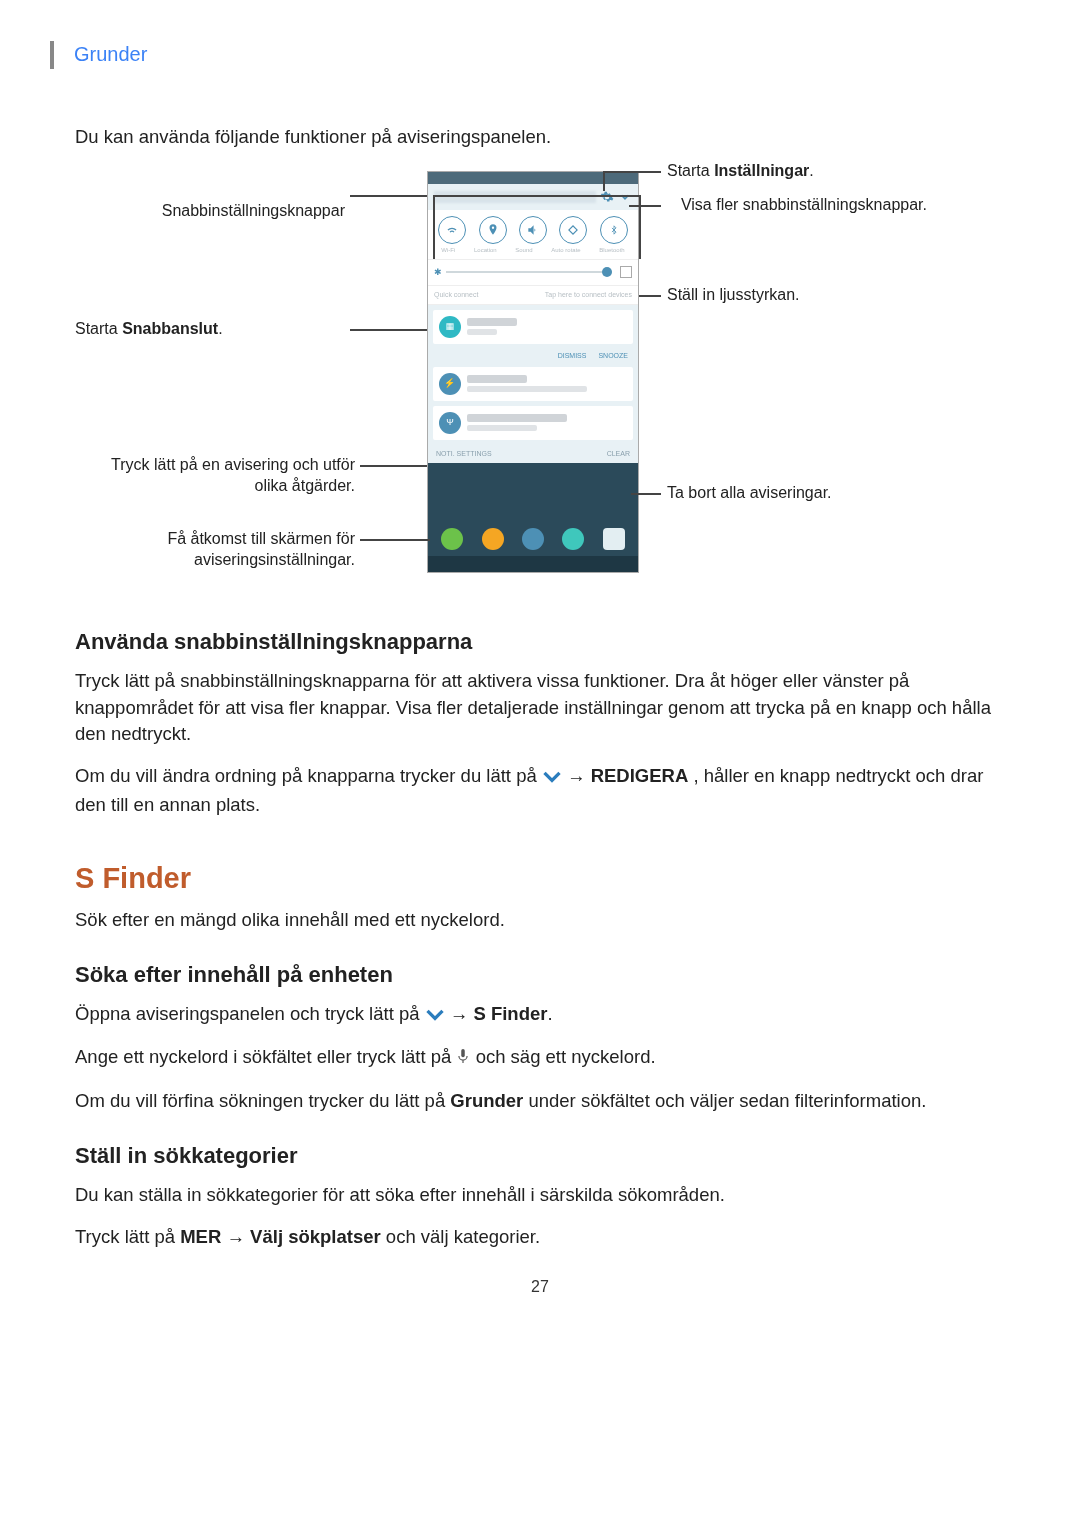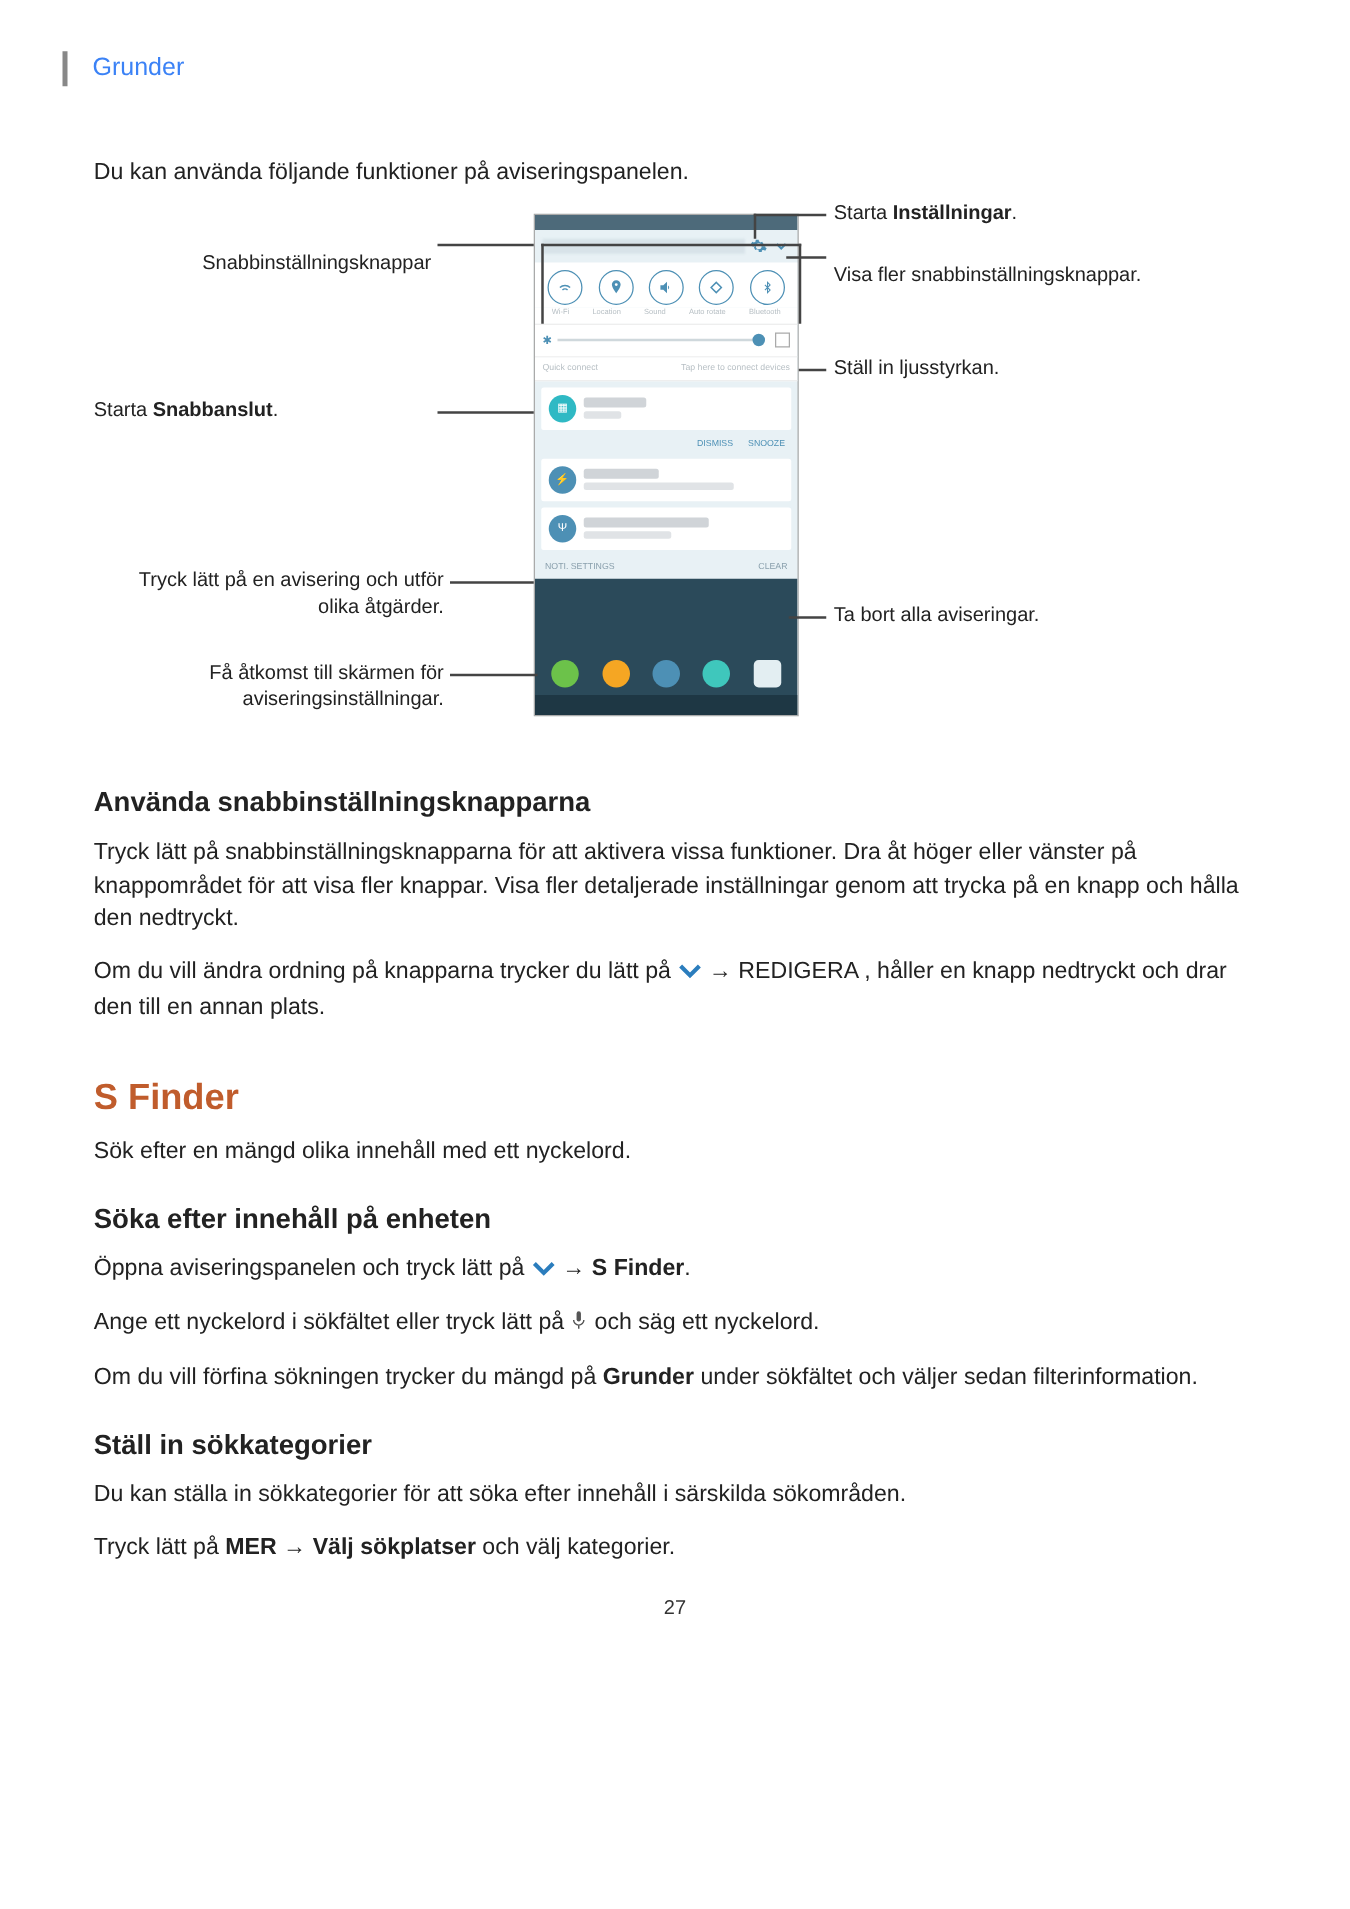--- a/index.html
+++ b/index.html
@@ -264,39 +264,39 @@
   <div class="call" style="left:0;top:358px;width:280px;text-align:right;">Få åtkomst till skärmen för aviseringsinställningar.</div>
   <div class="line" style="left:285px;top:368px;width:70px;"></div>
 
   <div class="line" style="left:528px;top:0px;width:58px;"></div>
   <div class="line" style="left:528px;top:0px;width:2px;height:20px;"></div>
   <div class="call" style="left:592px;top:-10px;">
     <span>Starta </span><span class="b">Inställningar</span><span>.</span>
   </div>
 
   <div class="line" style="left:554px;top:34px;width:32px;"></div>
-  <div class="call" style="left:592px;top:40px;width:260px;">Visa fler snabbinställningsknappar.</div>
+  <div class="call" style="left:592px;top:24px;width:260px;text-align:right;">Visa fler snabbinställningsknappar.</div>
 
   <div class="line" style="left:564px;top:124px;width:22px;"></div>
   <div class="call" style="left:592px;top:114px;">Ställ in ljusstyrkan.</div>
 
   <div class="line" style="left:556px;top:322px;width:30px;"></div>
   <div class="call" style="left:592px;top:312px;">Ta bort alla aviseringar.</div>
 
 </div>
 
 <h3 class="sub">Använda snabbinställningsknapparna</h3>
 <p>Tryck lätt på snabbinställningsknapparna för att aktivera vissa funktioner. Dra åt höger eller vänster på knappområdet för att visa fler knappar. Visa fler detaljerade inställningar genom att trycka på en knapp och hålla den nedtryckt.</p>
 <p>
   <span>Om du vill ändra ordning på knapparna trycker du lätt på </span>
   <span class="inline-ic"><svg width="20" height="14" viewBox="0 0 24 16">
         <path d="M3 3l9 9 9-9" fill="none" stroke="#2b7dbd" stroke-width="4"></path>
       </svg></span>
   <span class="arrow"> → </span>
-  <span class="b" style="font-weight:400;">REDIGERA</span>
+  <span class="b" style="font-weight:700;">REDIGERA</span>
   <span>, håller en knapp nedtryckt och drar den till en annan plats.</span>
 </p>
 
 <h2 class="section">S Finder</h2>
 <p>Sök efter en mängd olika innehåll med ett nyckelord.</p>
 
 <h3 class="sub">Söka efter innehåll på enheten</h3>
 <p>
   <span>Öppna aviseringspanelen och tryck lätt på </span>
   <span class="inline-ic"><svg width="20" height="14" viewBox="0 0 24 16">
@@ -307,21 +307,21 @@
 </p>
 <p>
   <span>Ange ett nyckelord i sökfältet eller tryck lätt på </span>
   <span class="inline-ic"><svg width="14" height="18" viewBox="0 0 24 28" fill="#555">
         <rect x="9" y="2" width="6" height="14" rx="3"></rect>
         <path d="M5 14a7 7 0 0014 0M12 21v5" stroke="#555" stroke-width="2" fill="none"></path>
       </svg></span>
   <span> och säg ett nyckelord.</span>
 </p>
 <p>
-  <span>Om du vill förfina sökningen trycker du mängd på </span><span style="font-weight:700;">Grunder</span><span> under sökfältet och väljer sedan filterinformation.</span>
+  <span>Om du vill förfina sökningen trycker du lätt på </span><span style="font-weight:700;">Grunder</span><span> under sökfältet och väljer sedan filterinformation.</span>
 </p>
 
 <h3 class="sub">Ställ in sökkategorier</h3>
 <p>Du kan ställa in sökkategorier för att söka efter innehåll i särskilda sökområden.</p>
 <p>
   <span>Tryck lätt på </span><span style="font-weight:700;">MER</span><span class="arrow"> → </span><span style="font-weight:700;">Välj sökplatser</span><span> och välj kategorier.</span>
 </p>
 
 <div class="pagenum">27</div>
 

